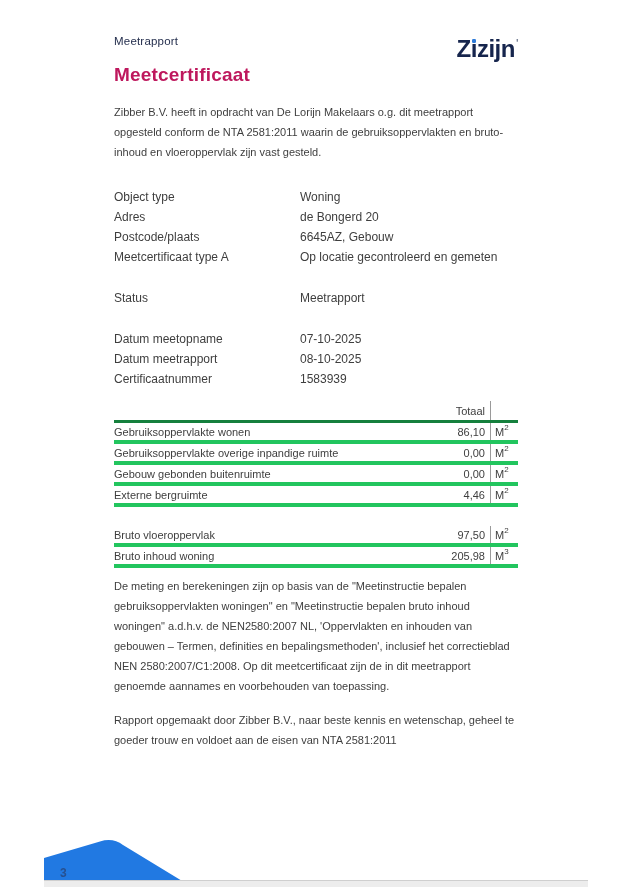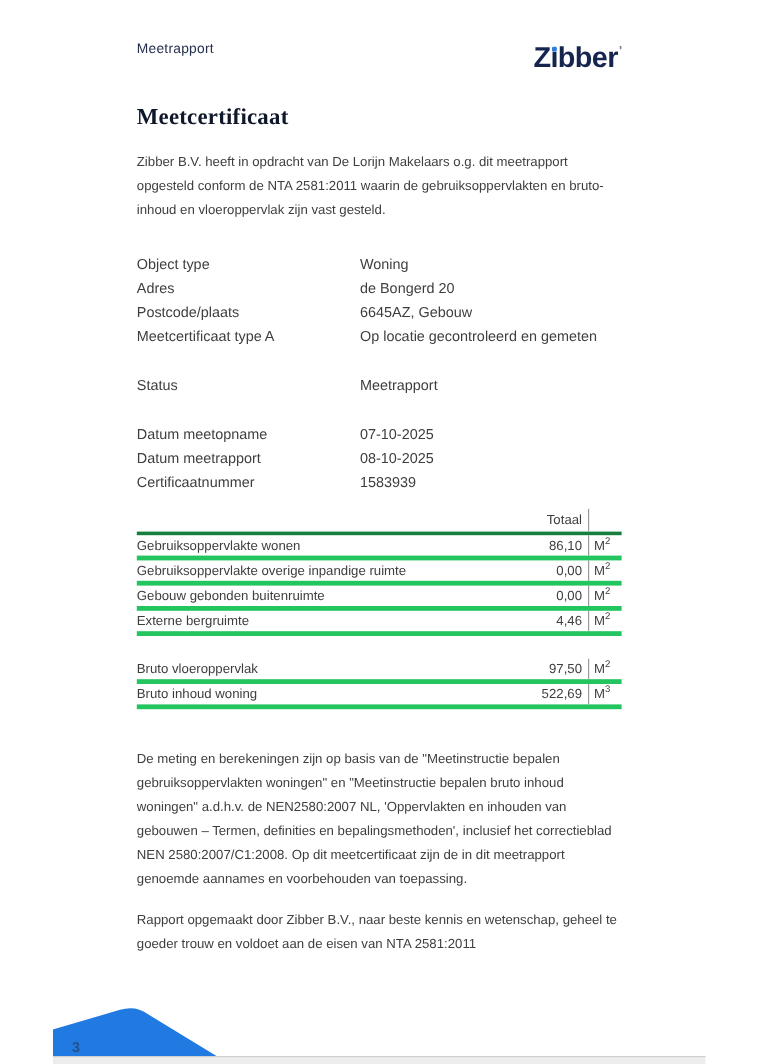--- a/index.html
+++ b/index.html
@@ -12,21 +12,21 @@
   .content { padding:30px 70px 0 70px; }
 
   
   .header-row { display:flex; justify-content:space-between; align-items:flex-start; }
   .doc-type { font-size:11.5px; font-weight:500; color:#252f4e; letter-spacing:.2px; padding-top:5px; }
   .logo { font-size:24px; font-weight:bold; color:#16254d; letter-spacing:-0.5px; line-height:26px; }
   .logo-i { display:inline-block; position:relative; }
   .logo-dot { position:absolute; left:0.06em; top:0.13em; width:0.18em; height:0.18em; background:#2e7bd9; border-radius:0.05em; }
   .logo-mark { font-size:11px; color:#7a8397; vertical-align:10px; margin-left:1px; }
 
-  .page-title { margin-top:25px; font-size:19px; font-weight:700; color:#0f172a; letter-spacing:.2px;font-family:Liberation Serif, serif; }
+  .page-title { margin-top:2px; font-size:19px; font-weight:700; color:#be185d; letter-spacing:.2px; }
 
   .para { margin-top:16px; font-size:11px; line-height:20px; color:#3e3e3e; }
 
   
   .kv-group { margin-top:22px; }
   .kv-row { display:flex; height:20px; align-items:flex-end; font-size:12px; }
   .kv-label { width:186px; flex:none; }
   .kv-value { flex:1; }
   .gap20 { margin-top:21px; }
 
@@ -35,21 +35,21 @@
   .tbl-row { display:flex; align-items:stretch; height:21px; border-bottom:4px solid #22c55e; }
   .tbl-row.head { height:22px; border-bottom:3px solid #15803d; }
   .tbl-label { flex:1; display:flex; align-items:center; }
   .tbl-val { width:66px; flex:none; text-align:right; padding-right:5px; display:flex; align-items:center; justify-content:flex-end; }
   .tbl-unit { width:28px; flex:none; border-left:1px solid #9a9a9a; padding-left:4px; display:flex; align-items:center; }
   .tbl-unit.empty { }
   .head .tbl-val { font-size:11px; }
   .sup { font-size:8px; position:relative; top:-4px; }
   .tbl2 { margin-top:19px; }
 
-  .legal { margin-top:32px; }
+  .legal { margin-top:8px; }
   .closing { margin-top:14px; }
 
   
   .corner-svg { position:absolute; left:0; bottom:0; z-index:1; display:block; }
   .page-num {
     position:absolute; left:16px; bottom:7px; z-index:2;
     font-size:12px; font-weight:700; color:#27508f; letter-spacing:.5px;
   }
   .bottom-strip {
     position:absolute; left:0; right:0; bottom:0; height:7px; z-index:3;
@@ -57,21 +57,21 @@
   }
 </style>
 </head>
 <body>
 
 <div class="page">
   <div class="content">
 
     <div class="header-row">
       <div class="doc-type">Meetrapport</div>
-      <div class="logo"><span>Z</span><span class="logo-i"><span>ı</span><span class="logo-dot"></span></span><span>bber</span><span class="logo-mark">'</span></div>
+      <div class="logo"><span>Z</span><span class="logo-i"><span>ı</span><span class="logo-dot"></span></span><span>zijn</span><span class="logo-mark">'</span></div>
     </div>
 
     <div class="page-title">Meetcertificaat</div>
 
     <p class="para">Zibber B.V. heeft in opdracht van De Lorijn Makelaars o.g. dit meetrapport opgesteld conform de NTA 2581:2011 waarin de gebruiksoppervlakten en bruto- inhoud en vloeroppervlak zijn vast gesteld.</p>
 
     <div class="kv-group">
       <div class="kv-row">
         <span class="kv-label">Object type</span>
         <span class="kv-value">Woning</span>
@@ -156,21 +156,21 @@
       <div class="tbl-row">
         <span class="tbl-label">Bruto vloeroppervlak</span>
         <span class="tbl-val">97,50</span>
         <span class="tbl-unit">
             <span>M</span>
             <span class="sup">2</span>
           </span>
       </div>
       <div class="tbl-row">
         <span class="tbl-label">Bruto inhoud woning</span>
-        <span class="tbl-val">522,69</span>
+        <span class="tbl-val">205,98</span>
         <span class="tbl-unit">
             <span>M</span>
             <span class="sup">3</span>
           </span>
       </div>
     </div>
 
     <p class="para legal">De meting en berekeningen zijn op basis van de "Meetinstructie bepalen gebruiksoppervlakten woningen" en "Meetinstructie bepalen bruto inhoud woningen" a.d.h.v. de NEN2580:2007 NL, 'Oppervlakten en inhouden van gebouwen – Termen, definities en bepalingsmethoden', inclusief het correctieblad NEN 2580:2007/C1:2008. Op dit meetcertificaat zijn de in dit meetrapport genoemde aannames en voorbehouden van toepassing.</p>
     <p class="para closing">Rapport opgemaakt door Zibber B.V., naar beste kennis en wetenschap, geheel te goeder trouw en voldoet aan de eisen van NTA 2581:2011</p>
 

